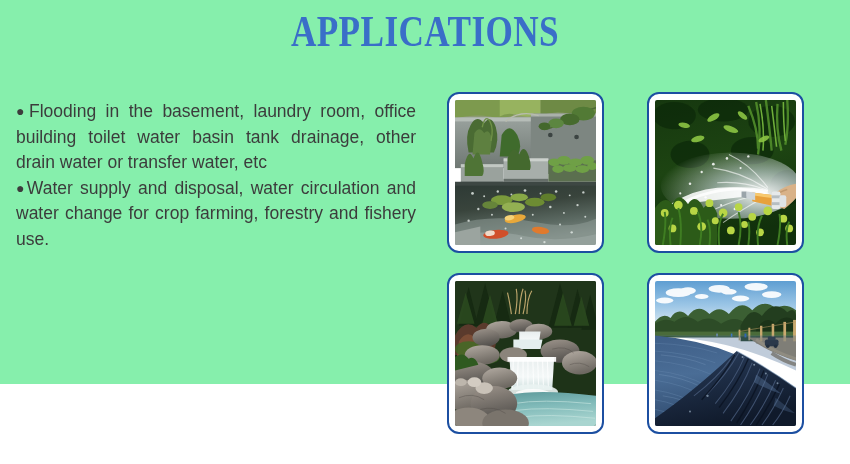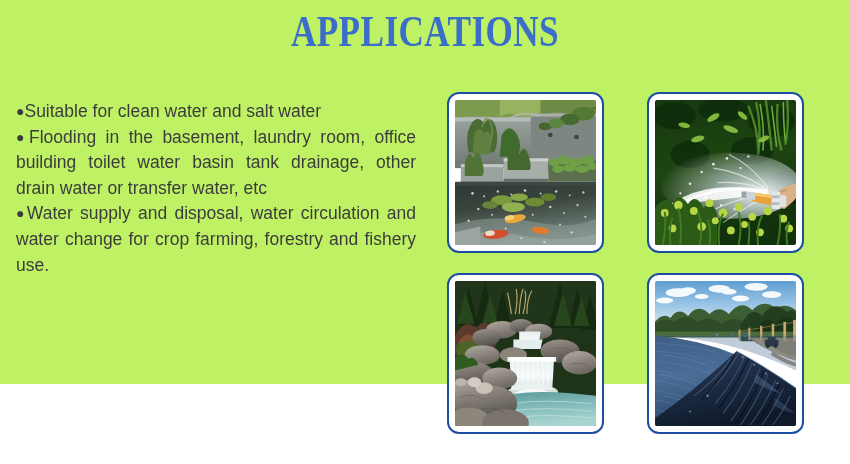--- a/index.html
+++ b/index.html
@@ -12,21 +12,21 @@
     width: 850px;
     height: 464px;
     overflow: hidden;
     font-family: "Liberation Sans", sans-serif;
     position: relative;
   }
   .page {
     position: relative;
     width: 850px;
     height: 384px;
-    background: #bef264;
+    background: #86efac;
   }
 
   
   .title {
     position: absolute;
     left: 0;
     top: 9px;
     width: 850px;
     text-align: center;
     font-family: "Liberation Serif", "DejaVu Serif", serif;
@@ -103,21 +103,20 @@
 </style>
 </head>
 <body>
 
 <div class="page">
 
   <div class="title">APPLICATIONS</div>
 
   <div class="copy">
 
-    <p><span class="bullet">●</span><span>Suitable for clean water and salt water</span></p>
 
 
     <p><span class="bullet">●</span><span>Flooding in the basement, laundry room, office building toilet water basin tank drainage, other drain water or transfer water, etc</span></p>
 
     <p><span class="bullet">●</span><span>Water supply and disposal, water circulation and water change for crop farming, forestry and fishery use.</span></p>
   </div>
 
   <div class="grid">
 
     <div class="frame r1c1">

